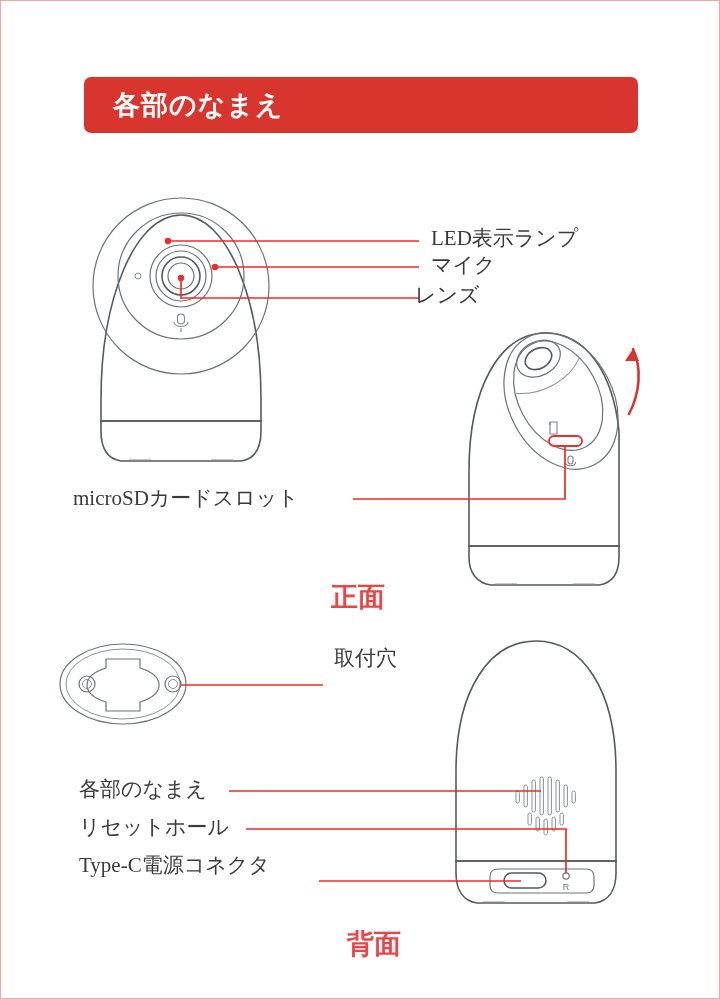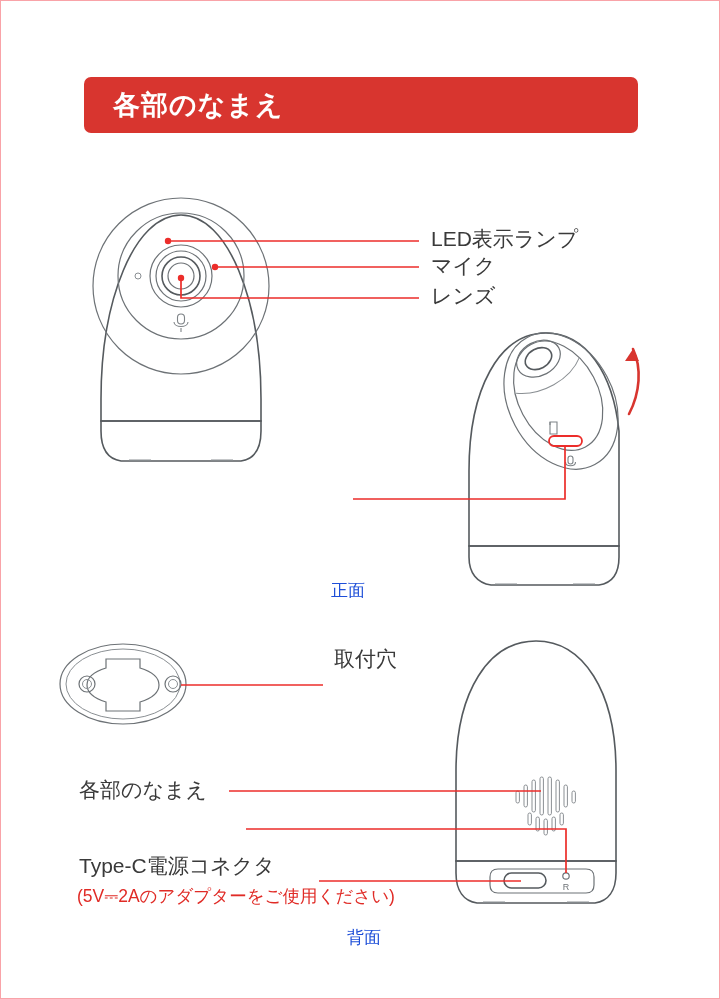--- a/index.html
+++ b/index.html
@@ -46,30 +46,32 @@
     line-height: 1;
   }
 
   
   .lbl {
     position: absolute;
     font-size: 21px;
     color: #3a3a3a;
     white-space: nowrap;
     line-height: 1.12;
+    font-family: Liberation Serif, serif;
   }
   .lbl.note {
     color: #e02b26;
     font-size: 17.5px;
   }
   .caption {
     position: absolute;
-    font-size: 17px;
-    color: #1d4ed8;
+    font-size: 27px;
+    color: #ef4444;
     white-space: nowrap;
+    font-weight: bold;
   }
 
   
   svg.art {
     position: absolute;
     left: 0;
     top: 0;
     width: 720px;
     height: 999px;
     pointer-events: none;
@@ -221,24 +223,25 @@
 
       <path class="leader" d="M565 872 L565 828 L245 828"></path>
 
       <path class="leader" d="M520 880 L318 880"></path>
     </g>
 
   </svg>
 
   <div class="lbl" style="left:430px; top:226px;">LED表示ランプ</div>
   <div class="lbl" style="left:430px; top:253px;">マイク</div>
-  <div class="lbl" style="left:430px; top:283px;">レンズ</div>
-
+  <div class="lbl" style="left:414px; top:283px;">レンズ</div>
+
+  <div class="lbl" style="left:72px; top:486px;">microSDカードスロット</div>
   <div class="caption" style="left:330px; top:578px;">正面</div>
 
   <div class="lbl" style="left:333px; top:646px;">取付穴</div>
 
   <div class="lbl" style="left:78px; top:777px;">各部のなまえ</div>
+  <div class="lbl" style="left:78px; top:815px;">リセットホール</div>
   <div class="lbl" style="left:78px; top:853px;">Type-C電源コネクタ</div>
-  <div class="lbl note" style="left:76px; top:886px;">(5V⎓2Aのアダプターをご使用ください)</div>
   <div class="caption" style="left:346px; top:925px;">背面</div>
 
 </div>
 
 </body></html>

